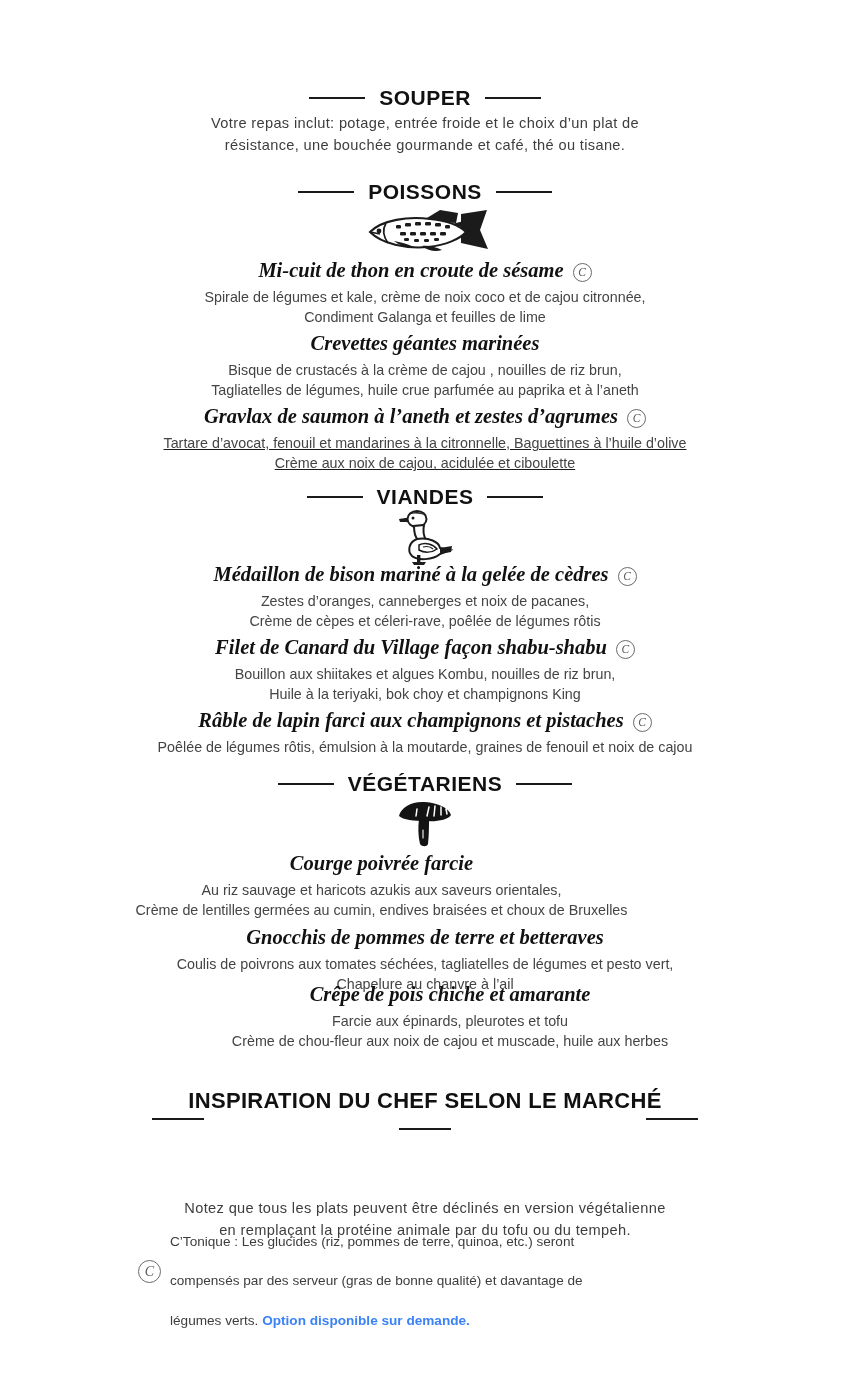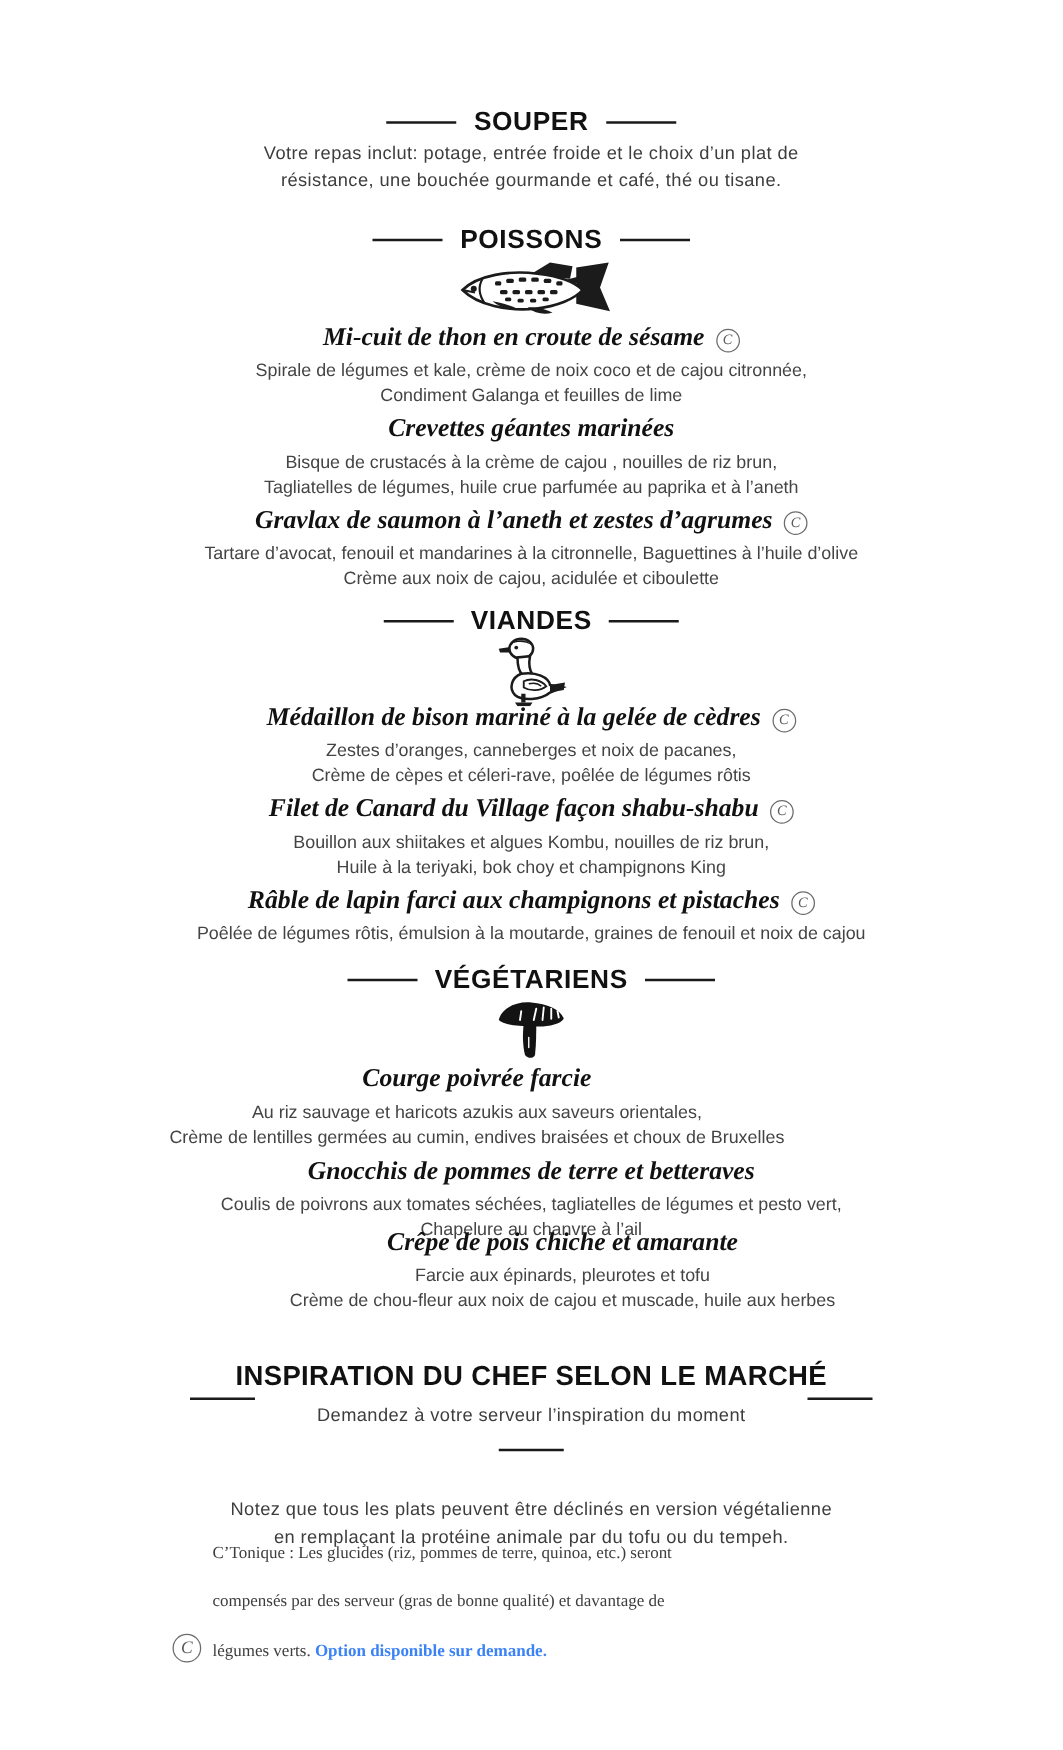--- a/index.html
+++ b/index.html
@@ -141,23 +141,22 @@
   .mini-rule {
     width: 52px;
     height: 2px;
     background: #1a1a1a;
     margin: 14px auto 0 auto;
   }
 
   
   .footnote {
     display: flex;
-    align-items: flex-end;
+    align-items: center;
     gap: 9px;
-    font-family: Liberation Serif, serif;
   }
   .footnote .text {
     font-size: 13.6px;
     color: #3d3d3d;
     line-height: 1.45;
     white-space: pre-line;
   }
   .footnote .text b {
     font-weight: bold;
     color: #3b82f6;
@@ -243,21 +242,21 @@
   <div style="position:absolute; left:0; top:331px; width:850px;">
     <div class="dish">
       <div class="dish-title">
         <span>Crevettes géantes marinées</span>
       </div>
       <div class="dish-desc">Bisque de crustacés à la crème de cajou , nouilles de riz brun,
 Tagliatelles de légumes, huile crue parfumée au paprika et à l’aneth</div>
     </div>
   </div>
 
-  <div style="position:absolute; left:0; top:404px; width:850px;">
+  <div style="position:absolute; left:0; top:404px; width:850px;text-decoration:underline;">
     <div class="dish">
       <div class="dish-title">
         <span>Gravlax de saumon à l’aneth et zestes d’agrumes</span>
         <span class="ctonic"></span>
       </div>
       <div class="dish-desc">Tartare d’avocat, fenouil et mandarines à la citronnelle, Baguettines à l’huile d’olive
 Crème aux noix de cajou, acidulée et ciboulette</div>
     </div>
   </div>
 
@@ -383,21 +382,20 @@
 Crème de chou-fleur aux noix de cajou et muscade, huile aux herbes</div>
     </div>
   </div>
 
   <div style="position:absolute; left:130px; top:1088px; width:590px;">
     <div class="inspiration-head">
       <span class="rule-l"></span>
       <span class="title">INSPIRATION DU CHEF SELON LE MARCHÉ</span>
       <span class="rule-r"></span>
     </div>
-    <div class="intro" style="margin-top:9px;">Demandez à votre serveur l’inspiration du moment</div>
     <div class="mini-rule"></div>
   </div>
 
   <div style="position:absolute; left:125px; top:1160px; width:600px;margin-top:38px;">
     <div class="intro">Notez que tous les plats peuvent être déclinés en version végétalienne
 en remplaçant la protéine animale par du tofu ou du tempeh.</div>
   </div>
 
   <div style="position:absolute; left:138px; top:1212px; width:600px;">
     <div class="footnote">

